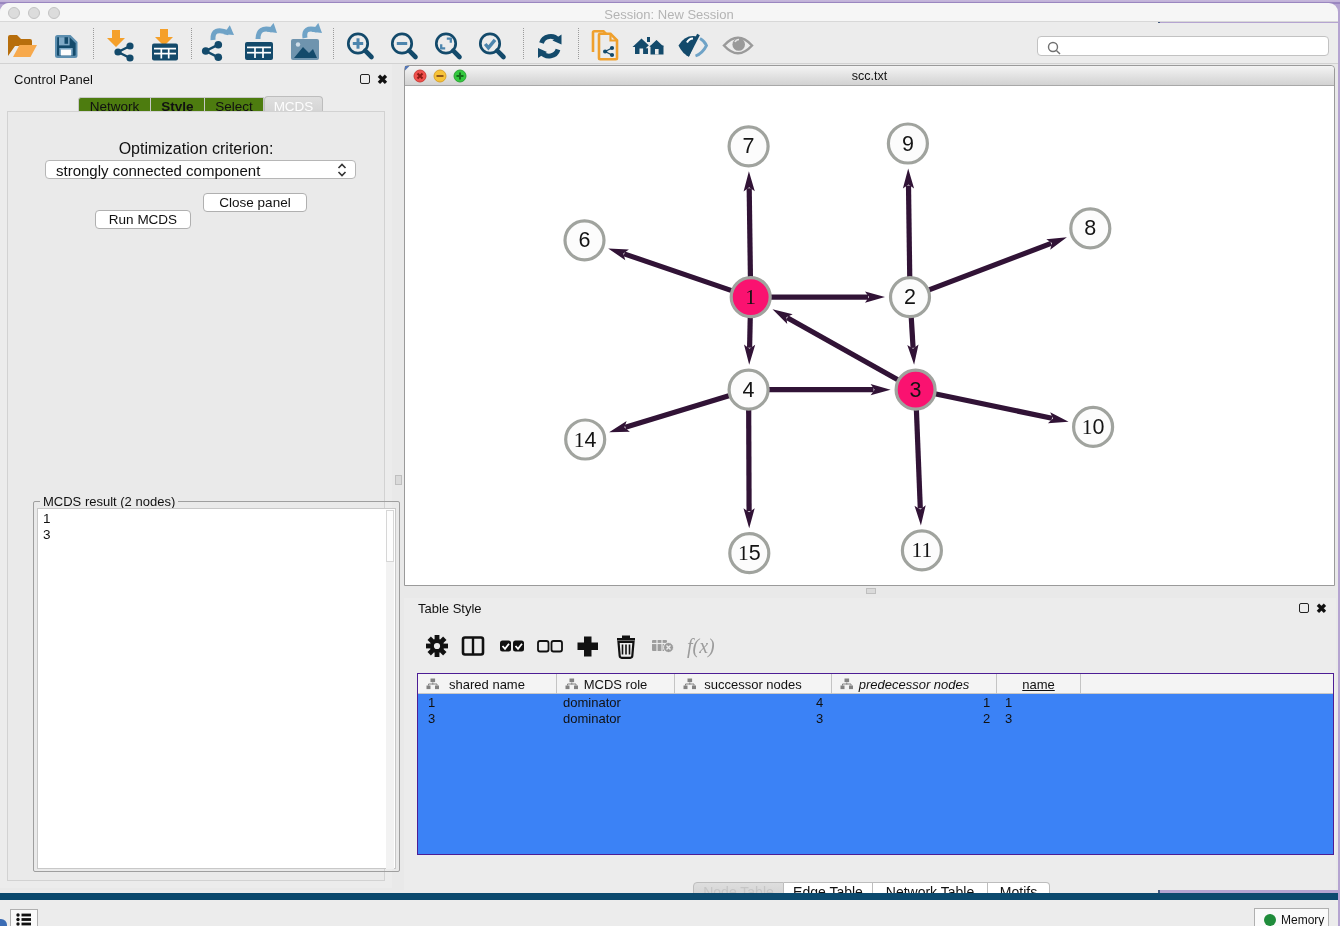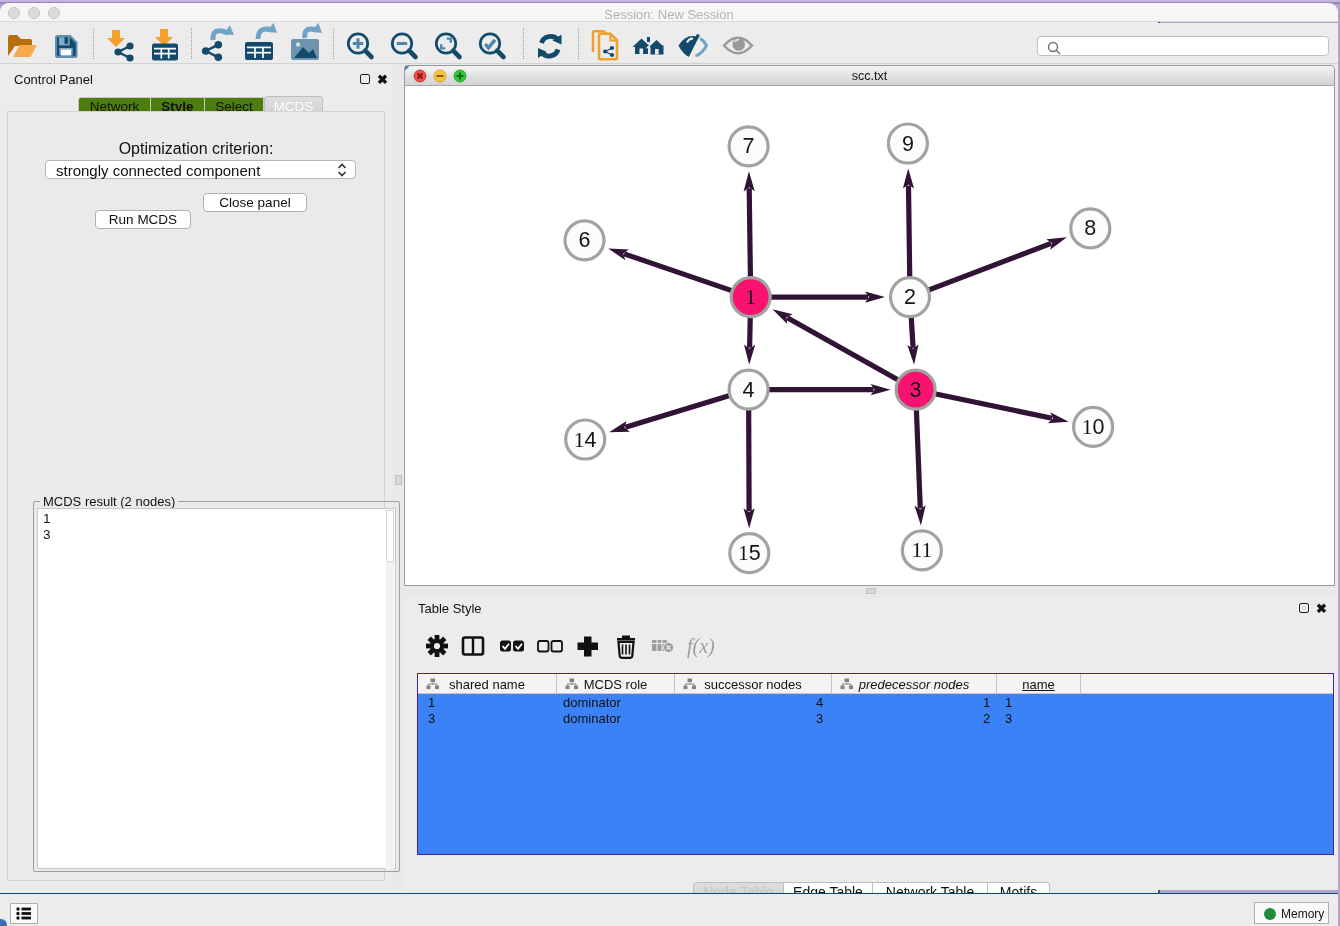--- a/index.html
+++ b/index.html
@@ -63,21 +63,21 @@
   border-bottom:1px solid #c8c8c8; }
 .thcell { position:absolute; top:0; height:20px; border-right:1px solid #c4c4c4;
   font-size:13px; color:#111; text-align:center; padding-top:3px; }
 .trow { position:absolute; left:0; width:100%; height:16px; font-size:13px; color:#111; }
 .tc { position:absolute; top:0; }
 .btabs { position:absolute; top:268px; left:289px; display:flex;margin-top:16px; }
 .btab { font-size:14px; background:#fff; border:1px solid #bdbdbd; border-left:none;
   color:#111; height:19px; padding-top:1px; text-align:center; }
 
 #statusbar { position:absolute; left:0; top:890px; width:1338px; height:33px; background:#ececec;
-  border-top:1px solid #0c4a6e; }
+  border-top:7px solid #0c4a6e; }
 #listbtn { position:absolute; left:10px; top:9px; width:28px; height:21px; background:#fafafa;
   border:1px solid #b0b0b0; }
 #membtn { position:absolute; left:1254px; top:8px; width:75px; height:22px; background:#fafafa;
   border:1px solid #b0b0b0; font-size:12px; color:#111; }
 </style>
 </head>
 <body>
 <div id="win">
   <div id="titlebar">
     <div class="tbtn" style="left:8px;"></div>

